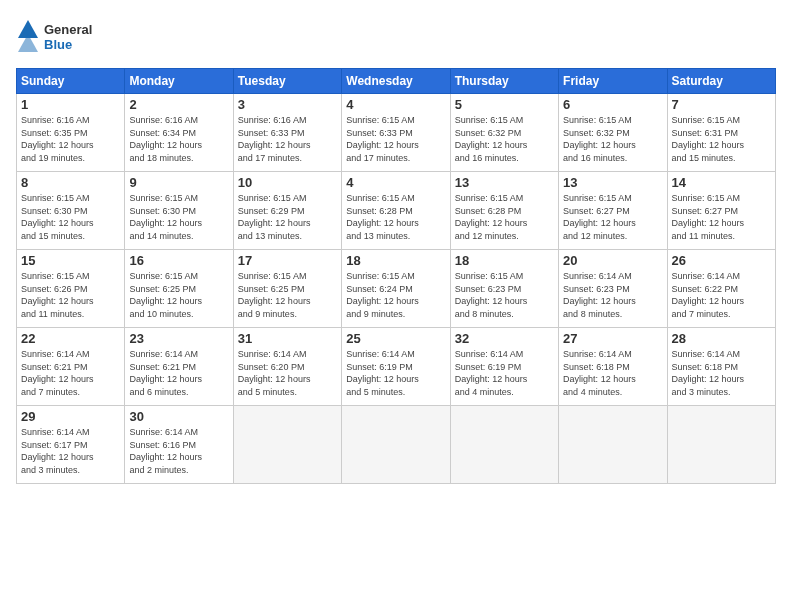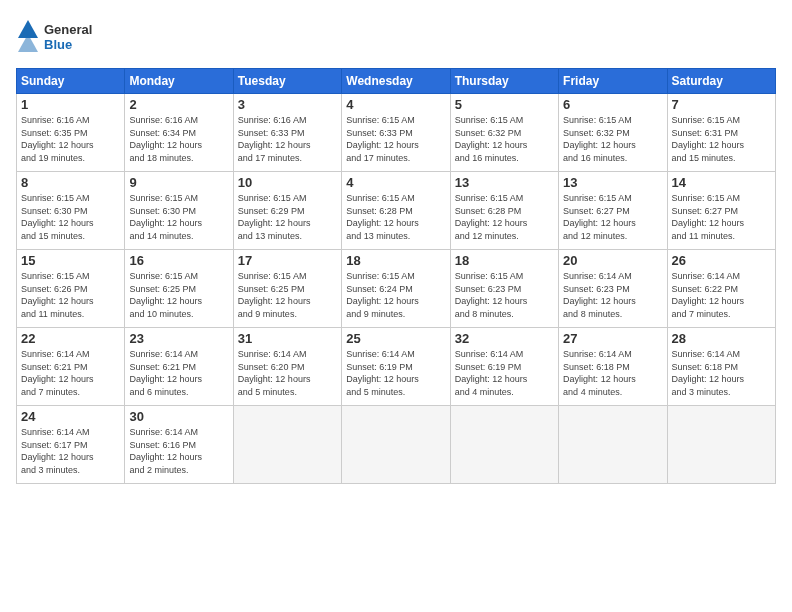--- a/index.html
+++ b/index.html
@@ -305,21 +305,21 @@
         <td>
           <span class="day-number">28</span>
           <div class="day-info" style="white-space: pre-line;">Sunrise: 6:14 AM
 Sunset: 6:18 PM
 Daylight: 12 hours
 and 3 minutes.</div>
         </td>
       </tr>
       <tr>
         <td>
-          <span class="day-number">24</span>
+          <span class="day-number">29</span>
           <div class="day-info" style="white-space: pre-line;">Sunrise: 6:14 AM
 Sunset: 6:17 PM
 Daylight: 12 hours
 and 3 minutes.</div>
         </td>
         <td>
           <span class="day-number">30</span>
           <div class="day-info" style="white-space: pre-line;">Sunrise: 6:14 AM
 Sunset: 6:16 PM
 Daylight: 12 hours

